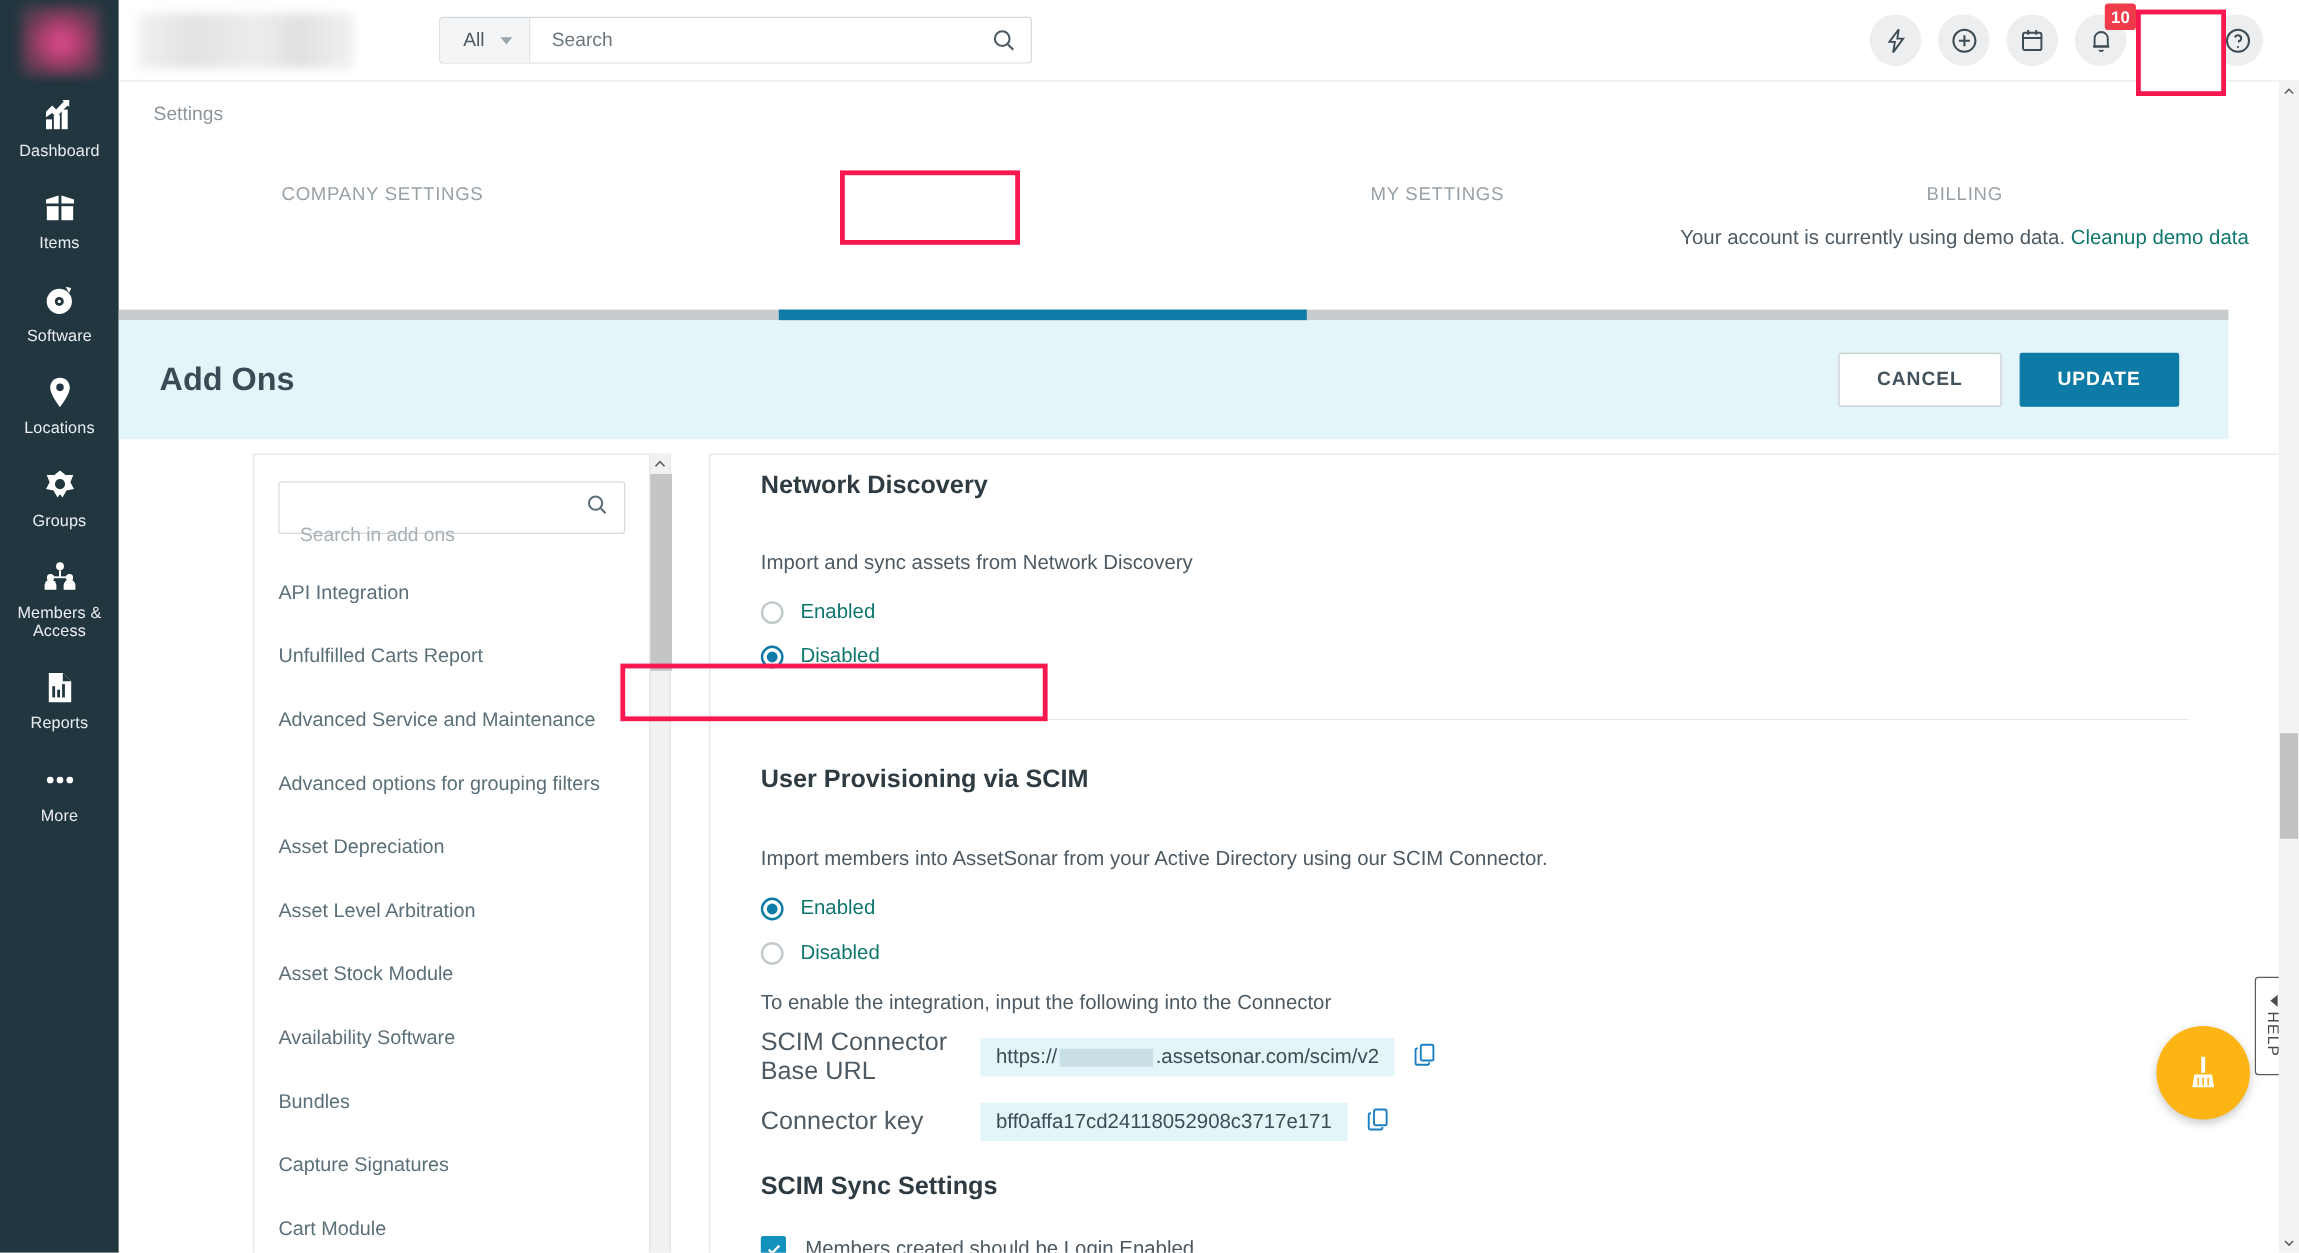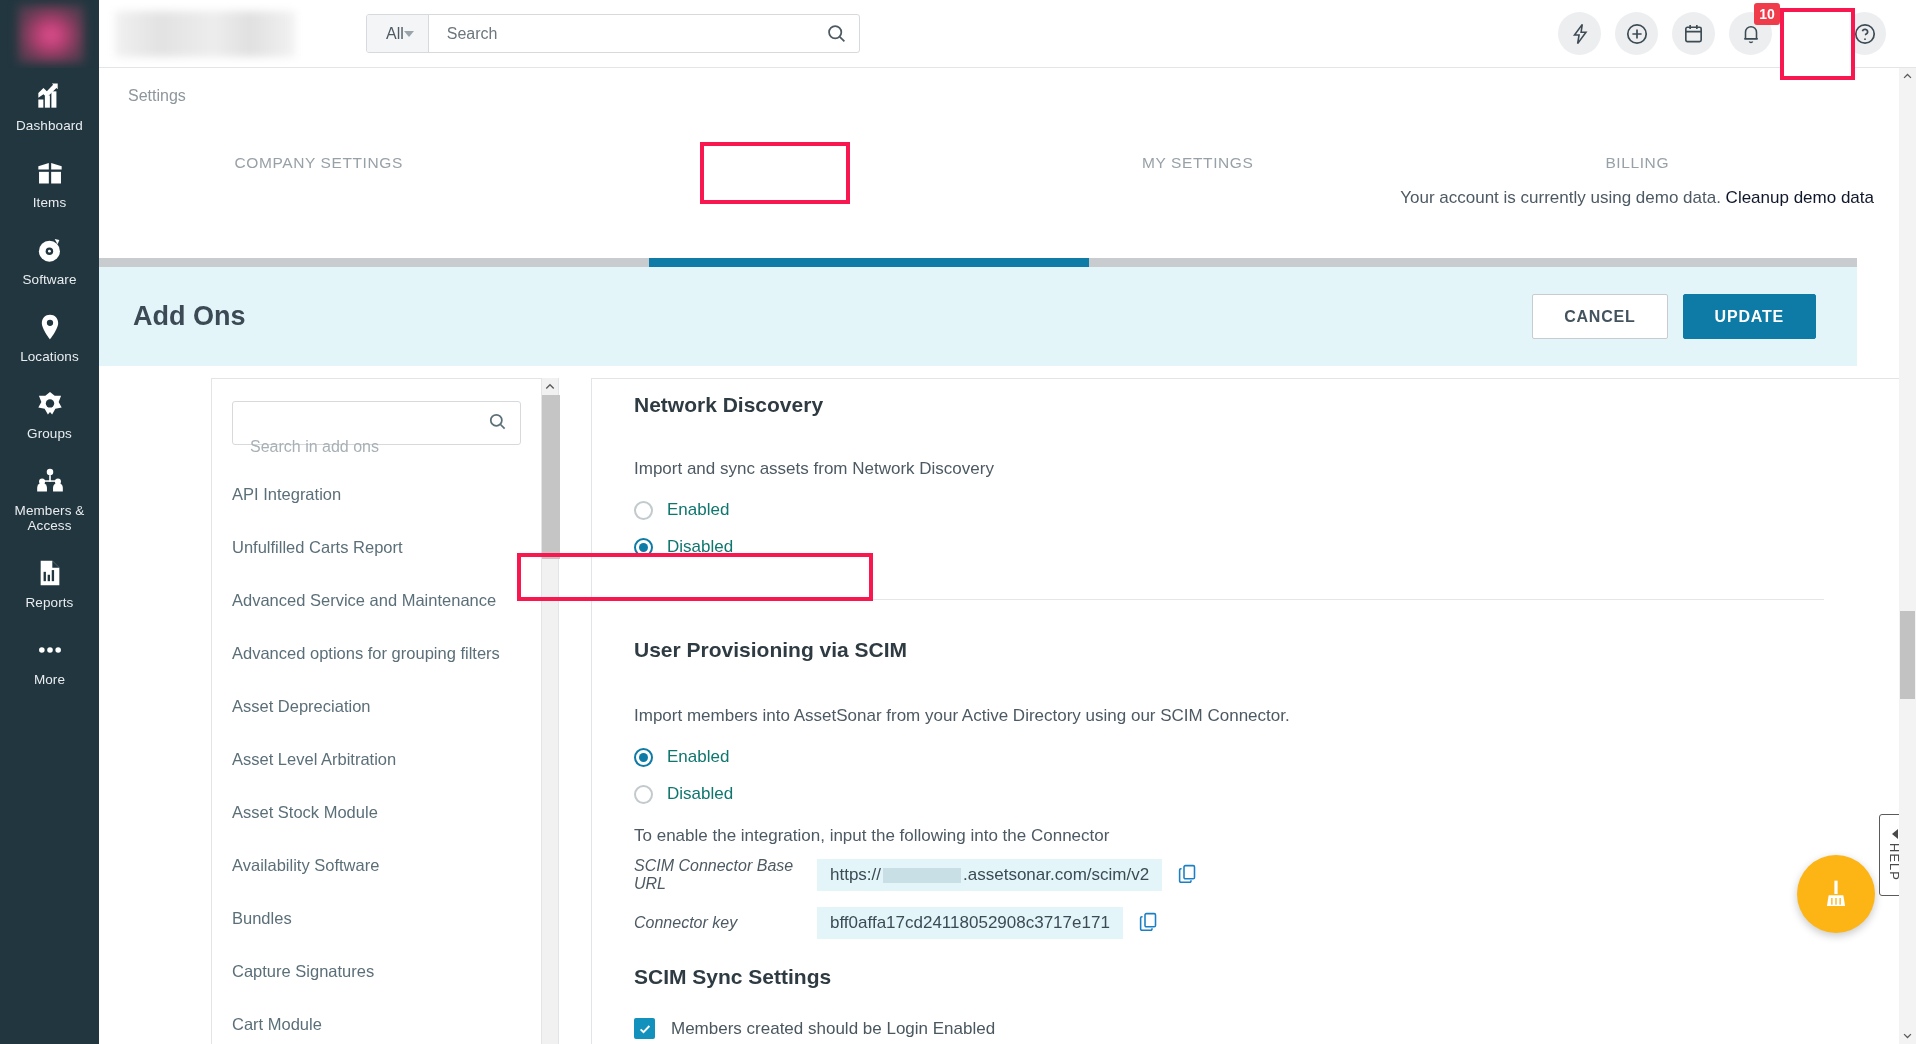--- a/index.html
+++ b/index.html
@@ -42,21 +42,21 @@
   .company-name {
     margin-left: 16px; width: 180px; height: 46px; border-radius: 3px;
     background: linear-gradient(90deg,#f1f1f1,#e2e2e2 25%,#ededed 55%,#e0e0e0 75%,#f2f2f2);
     filter: blur(4px);
   }
   .searchwrap {
     margin-left: 71px; display: flex; align-items: center;
     border: 1px solid #d7dadd; border-radius: 3px; height: 39px; width: 494px; background: #fff;
   }
   .scope {
-    display: flex; align-items: center; padding: 0 14px 0 19px; height: 37px;
+    display: flex; align-items: center; gap: 13px; padding: 0 14px 0 19px; height: 37px;
     background: #f4f5f6; border-right: 1px solid #d7dadd; color: #4d5a63; font-size: 16px;
     border-radius: 2px 0 0 2px; cursor: pointer;
   }
   .caret-dn { width: 0; height: 0; border-left: 5px solid transparent; border-right: 5px solid transparent; border-top: 6px solid #9aa4ab; }
   .search-input {
     flex: 1; border: 0; outline: 0; font-size: 16px; color: #4d5a63;
     padding-left: 18px; font-family: Liberation Sans, sans-serif; background: transparent;
   }
   .search-input::placeholder { color: #6b767d; }
   .search-btn { width: 46px; height: 37px; display: flex; align-items: center; justify-content: center; cursor: pointer; }
@@ -72,21 +72,21 @@
     background: #ef3b4a; color: #fff; font-size: 14px; font-weight: bold; border-radius: 3px;
     display: flex; align-items: center; justify-content: center;
   }
   .hl-box { position: absolute; border: 4px solid #f8174f; pointer-events: none; }
   #hl-gear { left: 1780px; top: 8px; width: 75px; height: 72px; background: #fff; }
 
   
   .page { position: absolute; left: 99px; top: 68px; width: 1817px; height: 976px; background: #fff; }
   .breadcrumb { position: absolute; left: 29px; top: 19px; font-size: 16px; color: #8d969c; }
   .demo-note { position: absolute; right: 42px; top: 120px; font-size: 17px; color: #4d5a63; }
-  .demo-note a { color: #0f172a; text-decoration: none; cursor: pointer; }
+  .demo-note a { color: #0f766e; text-decoration: none; cursor: pointer; }
 
   .tabs { position: absolute; left: 0; top: 86px; width: 1758px; display: flex; }
   .tab {
     flex: 1; text-align: center; font-size: 15.5px; letter-spacing: .6px; font-weight: normal;
     color: #98a1a7; padding-bottom: 20px; cursor: pointer;
   }
   .tab.active { color: #2196c9; }
   .tabs-track { position: absolute; left: 0; top: 190px; width: 1758px; height: 9px; background: #c9ccce; }
   .tabs-ind { position: absolute; left: 550px; top: 190px; width: 440px; height: 9px; background: #0f7ca8; }
   #hl-addons { left: 700px; top: 142px; width: 150px; height: 62px; background: #fff; }
@@ -142,21 +142,21 @@
   }
   .radio.on { border-color: #0e7ba6; }
   .radio.on::after {
     content: ""; position: absolute; left: 3px; top: 3px; width: 9px; height: 9px;
     border-radius: 50%; background: #0e7ba6;
   }
   .radio-label { font-size: 17px; color: #0f766e; }
   .divider { height: 1px; background: #e4e7e9; }
 
   .kv-row { display: flex; align-items: center; margin-top: 11px; }
-  .kv-key { font-size: 16px; color: #4d5a63; font-style: italic; }
+  .kv-key { font-size: 21px; color: #4d5a63; }
   .kv-val {
     background: #e4f5f9; color: #3c4b54; font-size: 17px; padding: 6px 13px;
     display: flex; align-items: center; white-space: nowrap;
   }
   .redact { display: inline-block; width: 78px; height: 15px; background: #c9dfe6; margin: 0 2px; vertical-align: middle; }
   .copy-ico { margin-left: 15px; cursor: pointer; }
 
   .cb-row { display: flex; align-items: center; gap: 16px; margin-top: 22px; }
   .cbox {
     width: 21px; height: 21px; background: #1391bd; border-radius: 2px; flex: none;

